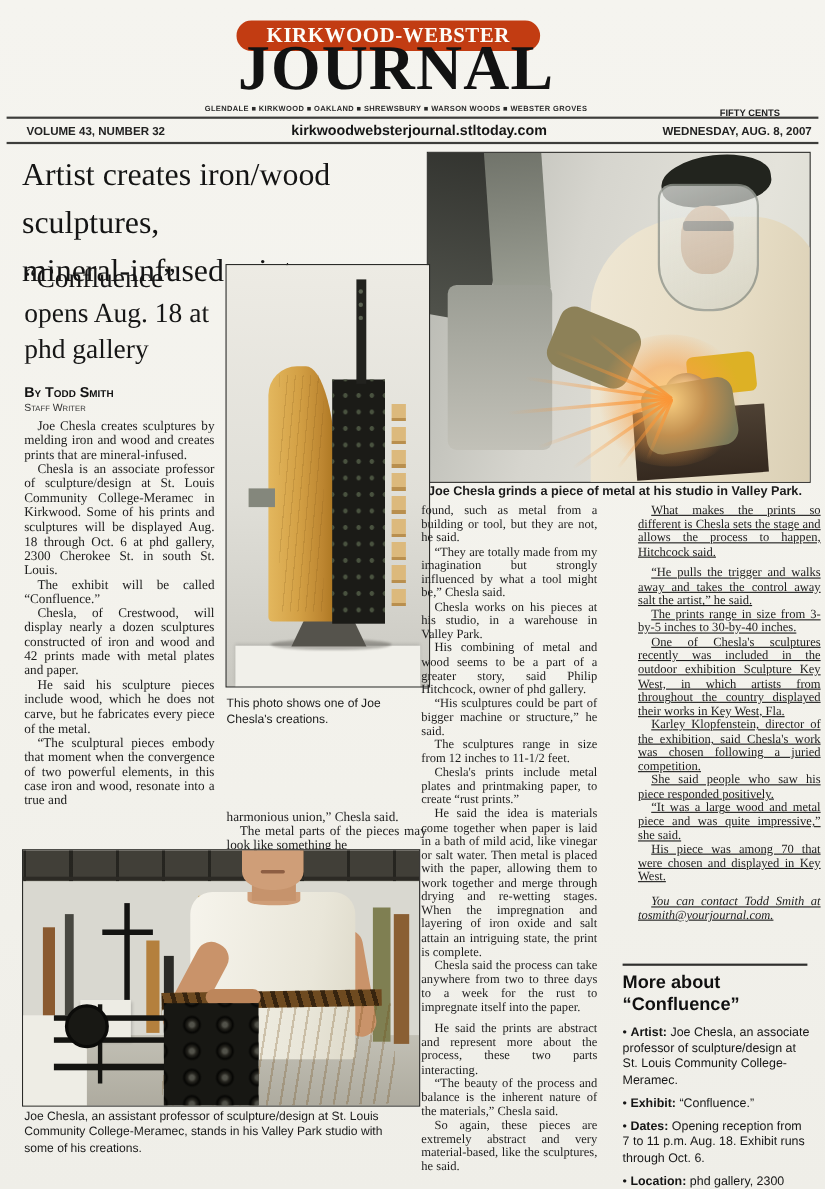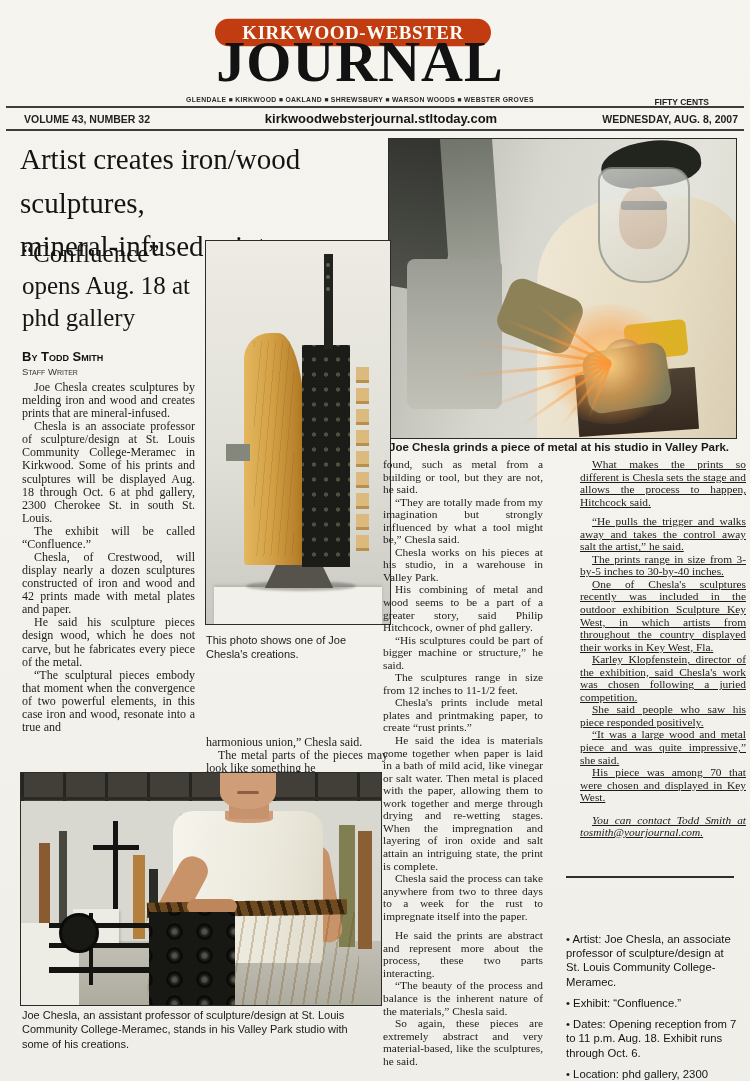--- a/index.html
+++ b/index.html
@@ -147,21 +147,21 @@
   .ph3-wheel{left:38px;top:140px;width:34px;height:34px;border-radius:50%;background:#181814;border:3px solid #0b0b09;}
   .ph3-ped2{left:0;top:150px;width:58px;height:82px;background:#eeede5;}
 
   
   .sb-rule{left:566px;top:876px;width:168px;height:2px;background:#2f2f2d;}
   .sb-title{left:566px;top:884px;width:170px;font-family:"Liberation Sans",sans-serif;
             font-weight:700;font-size:16.5px;color:#101010;line-height:1.2;}
   .sb-items{left:566px;top:932px;width:172px;font-family:"Liberation Sans",sans-serif;
             font-size:11.3px;line-height:1.26;color:#151515;}
   .sb-items p{margin:0 0 7px 0;}
-  .sb-items b{font-weight:400;}
+  .sb-items b{font-weight:700;}
 </style>
 </head>
 <body>
 
 <div class="page">
 
   <div class="abs banner">
     <span>KIRKWOOD-WEBSTER</span>
   </div>
   <div class="abs journal">JOURNAL</div>
@@ -227,21 +227,21 @@
     <div class="abs hole" style="left:120px;top:46px;"></div>
     <div class="abs ph2-bracket"></div>
   </div>
   <div class="abs cap cap-sculpt">This photo shows one of Joe Chesla's creations.</div>
 
   <div class="abs bodycol col1">
     <p>Joe Chesla creates sculptures by melding iron and wood and creates prints that are mineral-infused.</p>
     <p>Chesla is an associate professor of sculpture/design at St. Louis Community College-Meramec in Kirkwood. Some of his prints and sculptures will be displayed Aug. 18 through Oct. 6 at phd gallery, 2300 Cherokee St. in south St. Louis.</p>
     <p>The exhibit will be called “Confluence.”</p>
     <p>Chesla, of Crestwood, will display nearly a dozen sculptures constructed of iron and wood and 42 prints made with metal plates and paper.</p>
-    <p>He said his sculpture pieces design wood, which he does not carve, but he fabricates every piece of the metal.</p>
+    <p>He said his sculpture pieces include wood, which he does not carve, but he fabricates every piece of the metal.</p>
     <p>“The sculptural pieces embody that moment when the convergence of two powerful elements, in this case iron and wood, resonate into a true and</p>
   </div>
 
   <div class="abs bodycol col2">
     <p class="noind">harmonious union,” Chesla said.</p>
     <p>The metal parts of the pieces may look like something he</p>
   </div>
 
   <div class="abs photo ph3">
     <div class="abs ph3-floor"></div>
@@ -299,20 +299,24 @@
     <p>The prints range in size from 3-by-5 inches to 30-by-40 inches.</p>
     <p>One of Chesla's sculptures recently was included in the outdoor exhibition Sculpture Key West, in which artists from throughout the country displayed their works in Key West, Fla.</p>
     <p>Karley Klopfenstein, director of the exhibition, said Chesla's work was chosen following a juried competition.</p>
     <p>She said people who saw his piece responded positively.</p>
     <p>“It was a large wood and metal piece and was quite impressive,” she said.</p>
     <p>His piece was among 70 that were chosen and displayed in Key West.</p>
     <p class="contact">You can contact Todd Smith at tosmith@yourjournal.com.</p>
   </div>
 
   <div class="abs sb-rule"></div>
+  <div class="abs sb-title">
+    <div>More about</div>
+    <div>“Confluence”</div>
+  </div>
   <div class="abs sb-items">
     <p><span>•</span> <b>Artist:</b> <span>Joe Chesla, an associate professor of sculpture/design at St. Louis Community College-Meramec.</span></p>
     <p><span>•</span> <b>Exhibit:</b> <span>“Confluence.”</span></p>
     <p><span>•</span> <b>Dates:</b> <span>Opening reception from 7 to 11 p.m. Aug. 18. Exhibit runs through Oct. 6.</span></p>
     <p><span>•</span> <b>Location:</b> <span>phd gallery, 2300 Cherokee St. in St. Louis.</span></p>
 
   </div>
 
 </div>
 

